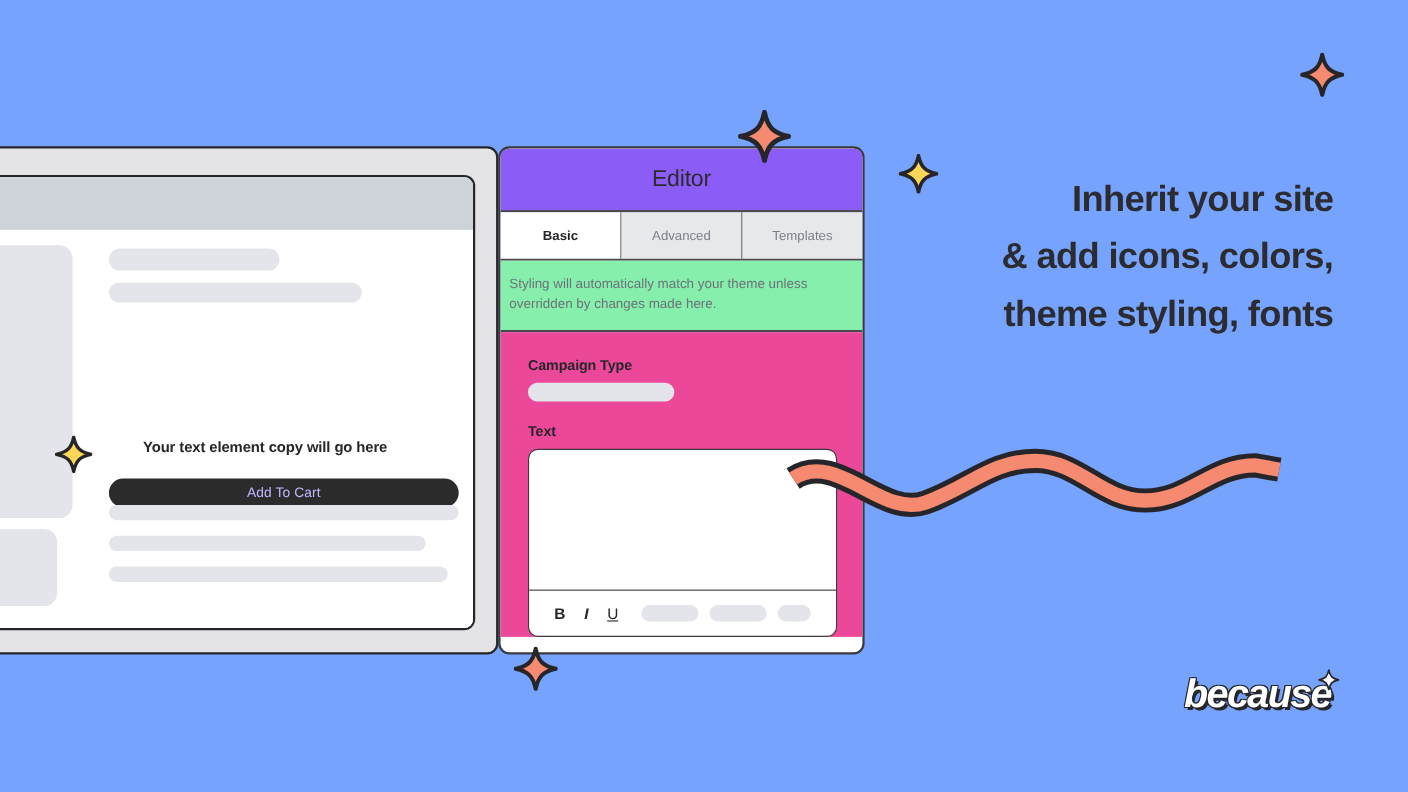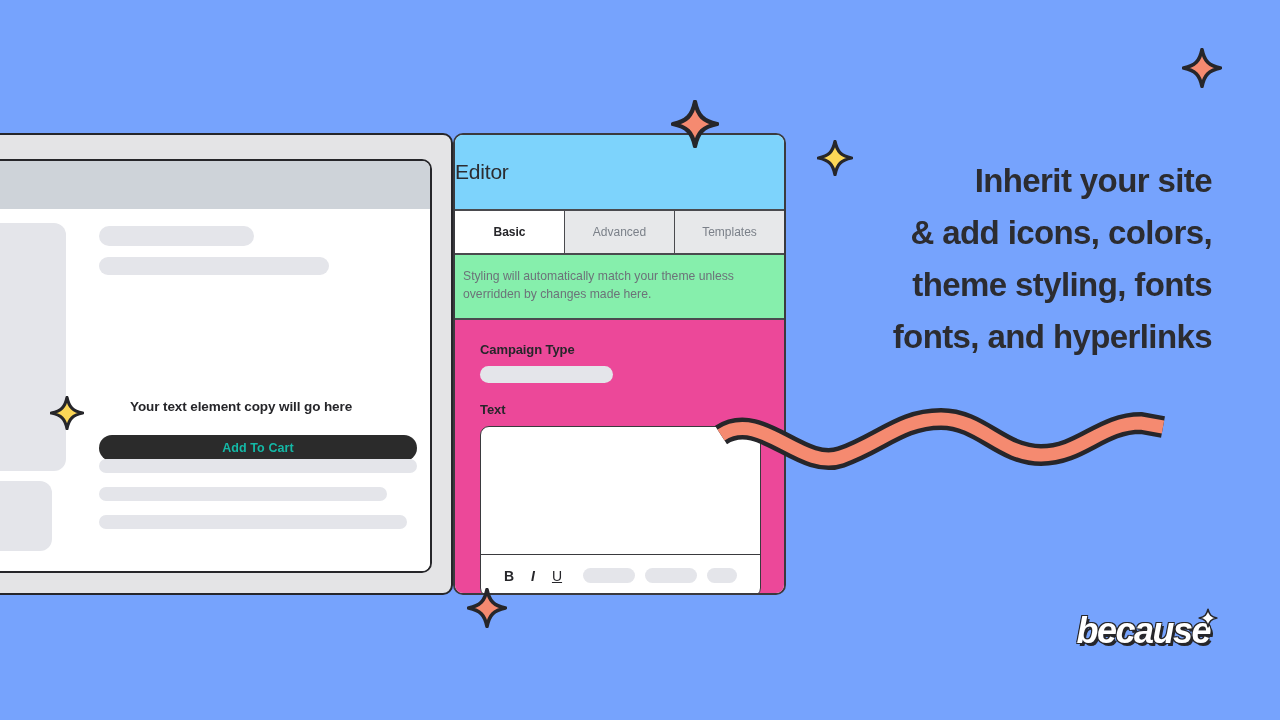--- a/index.html
+++ b/index.html
@@ -62,46 +62,46 @@
     color: #26262a;
     letter-spacing: -0.1px;
     white-space: nowrap;
   }
   .cta-button {
     position: absolute;
     left: 155px; top: 226px;
     width: 318px; height: 26px;
     background: #2b2b2b;
     border-radius: 13px;
-    color: #14b8a6;
+    color: #c4b5fd;
     font-size: 12.5px;
-    font-weight: 700;
+    font-weight: 400;
     display: flex;
     align-items: center;
     justify-content: center;
     letter-spacing: 0.1px;
   }
 
   
   .editor-panel {
     position: absolute;
     left: 453px; top: 133px;
     width: 333px; height: 462px;
     background: #ffffff;
     border: 2.5px solid #3a3a3e;
     border-radius: 10px;
     overflow: hidden;
   }
   .editor-title-bar {
-    height: 76px;
+    height: 58px;
     display: flex;
     align-items: center;
-    justify-content: flex-start;
+    justify-content: center;
     border-bottom: 2.5px solid #4a4a4e;
-    background: #7dd3fc;
+    background: #8b5cf6;
   }
   .editor-title {
     font-size: 21px;
     color: #2c2c30;
     letter-spacing: -0.2px;
   }
   .tabs {
     display: flex;
     height: 44px;
     border-bottom: 2px solid #4a4a4e;
@@ -304,21 +304,20 @@
   </svg>
 
   <svg class="spark" style="left:467px; top:588px;" width="40" height="40" viewBox="0 0 100 100">
     <path d="M50 4 C56 33 67 44 96 50 C67 56 56 67 50 96 C44 67 33 56 4 50 C33 44 44 33 50 4 Z" fill="#f58a70" stroke="#26262a" stroke-width="9" stroke-linejoin="round"></path>
   </svg>
 
   <div class="headline">
     <div>Inherit your site</div>
     <div>&amp; add icons, colors,</div>
     <div>theme styling, fonts</div>
-    <div>fonts, and hyperlinks</div>
   </div>
 
   <div class="logo">because</div>
   <svg class="logo-spark" width="20" height="20" viewBox="0 0 100 100">
     <path d="M50 6 C56 34 66 44 94 50 C66 56 56 66 50 94 C44 66 34 56 6 50 C34 44 44 34 50 6 Z" fill="#ffffff" stroke="#26262a" stroke-width="8" stroke-linejoin="round"></path>
   </svg>
 
 </div>
 
 </body></html>

